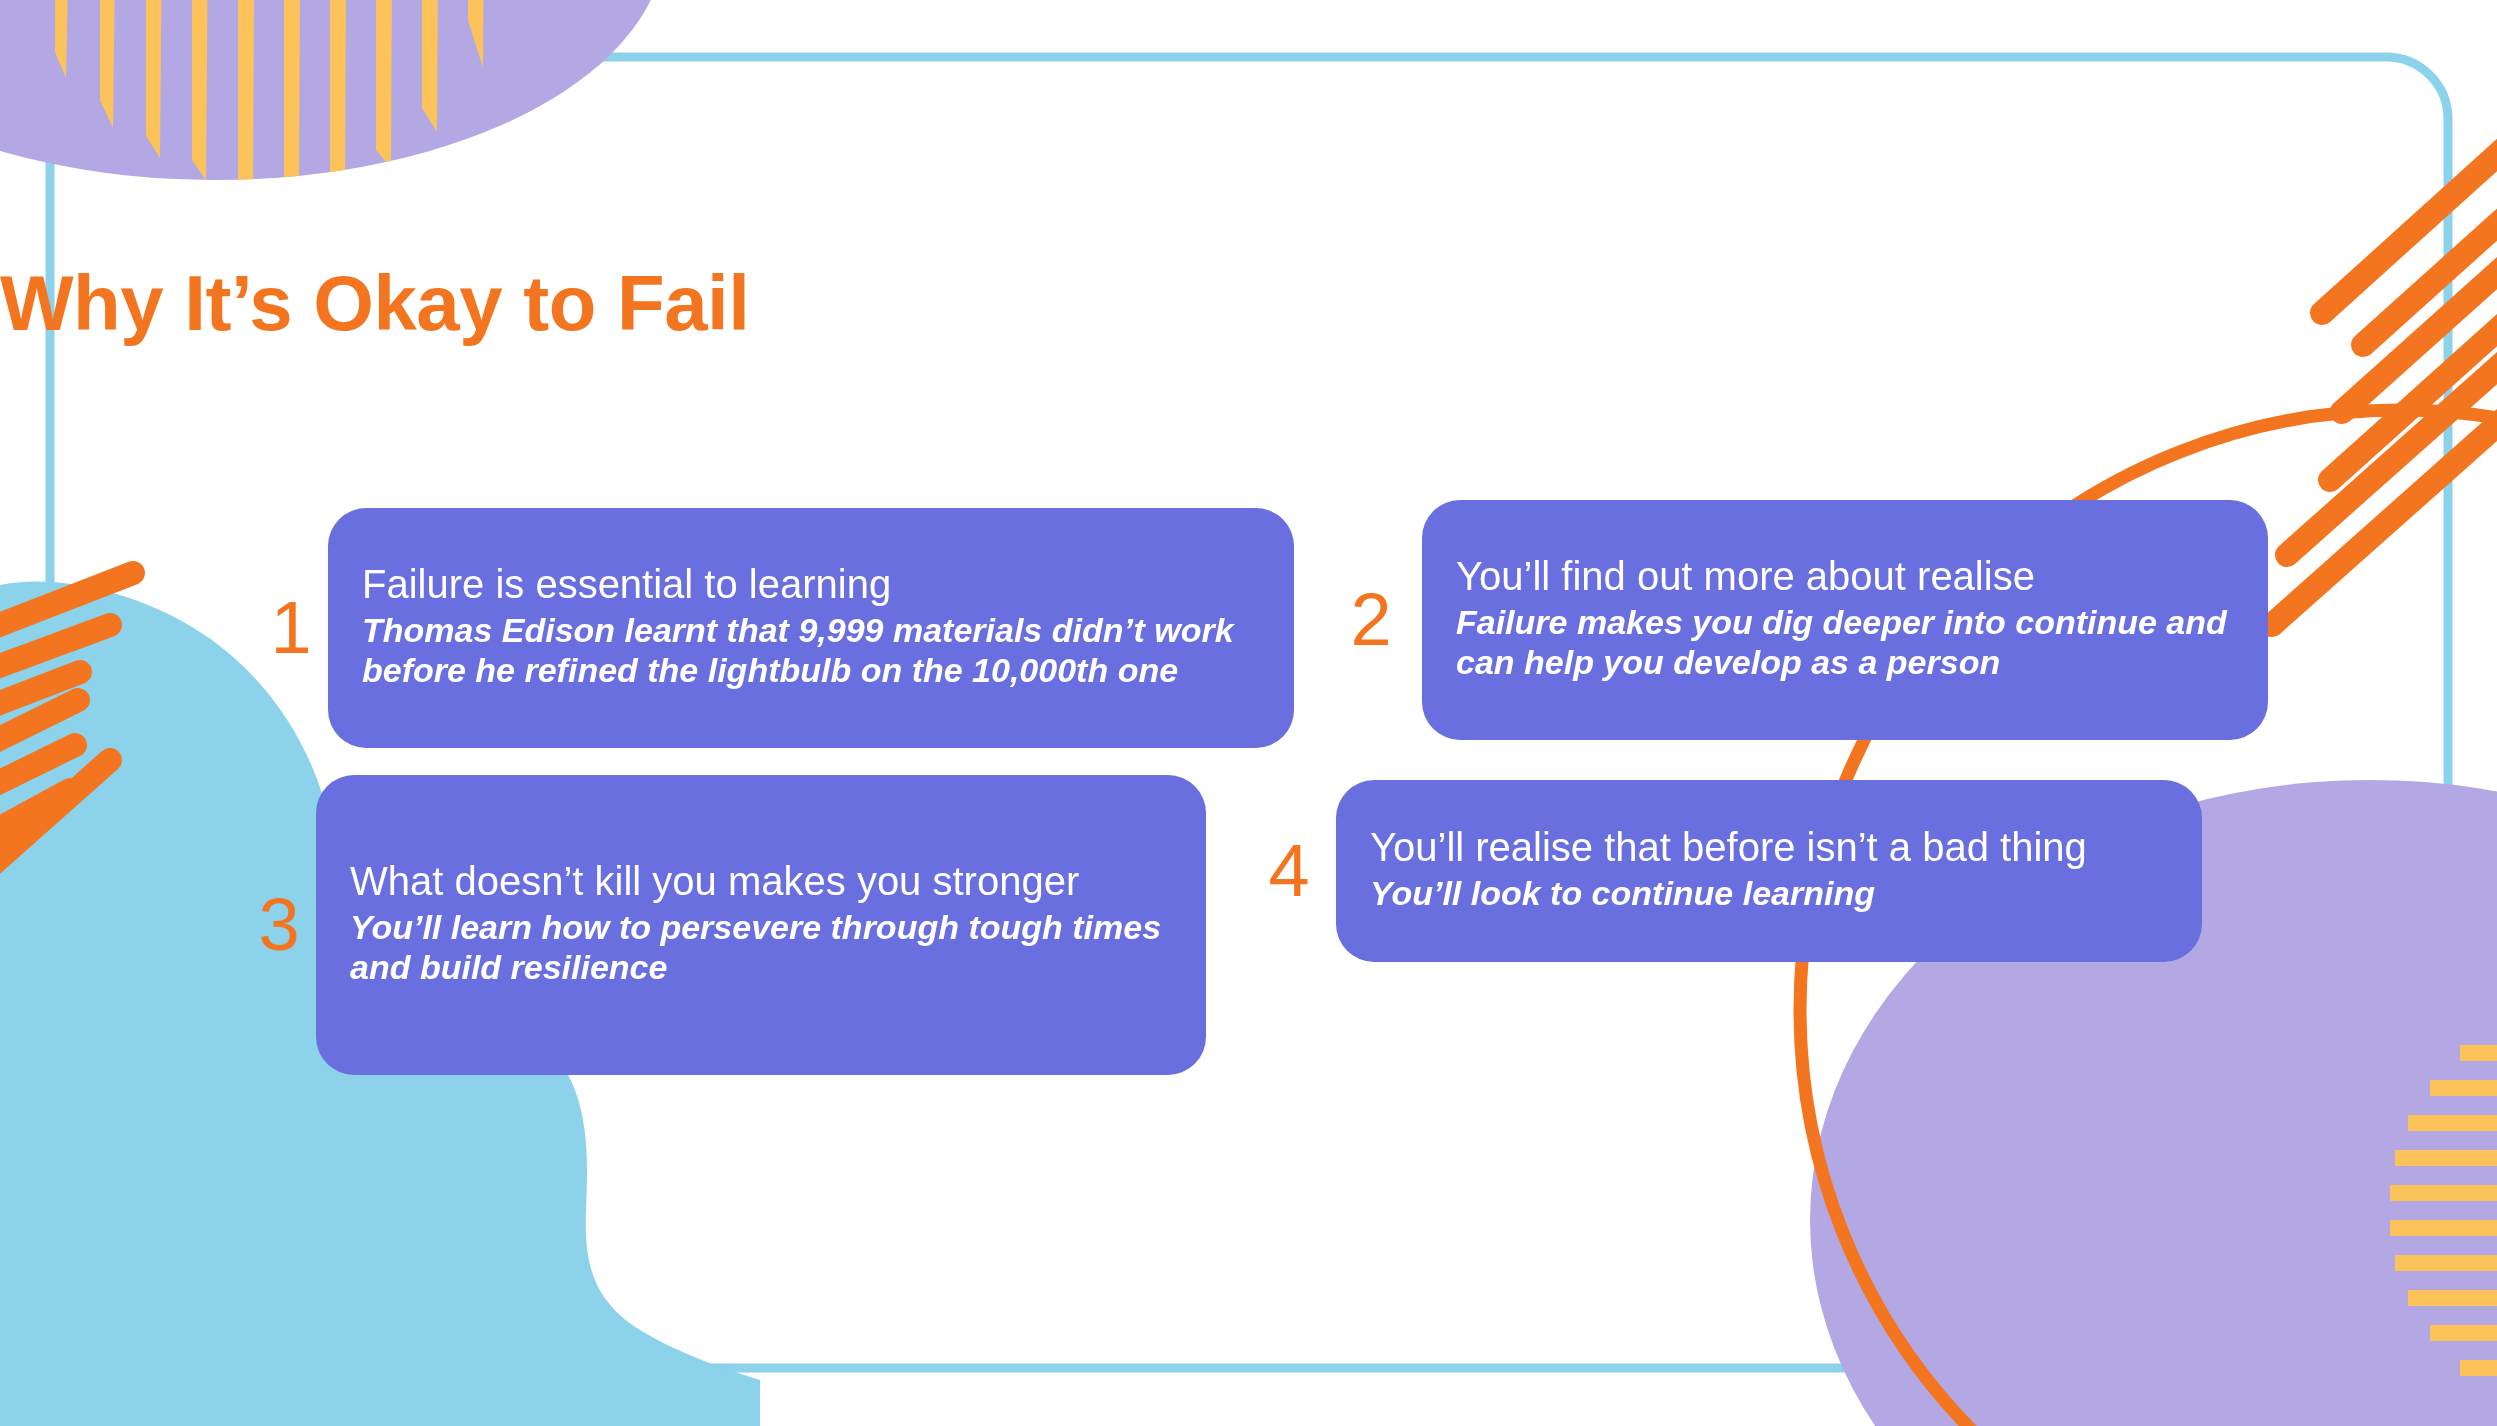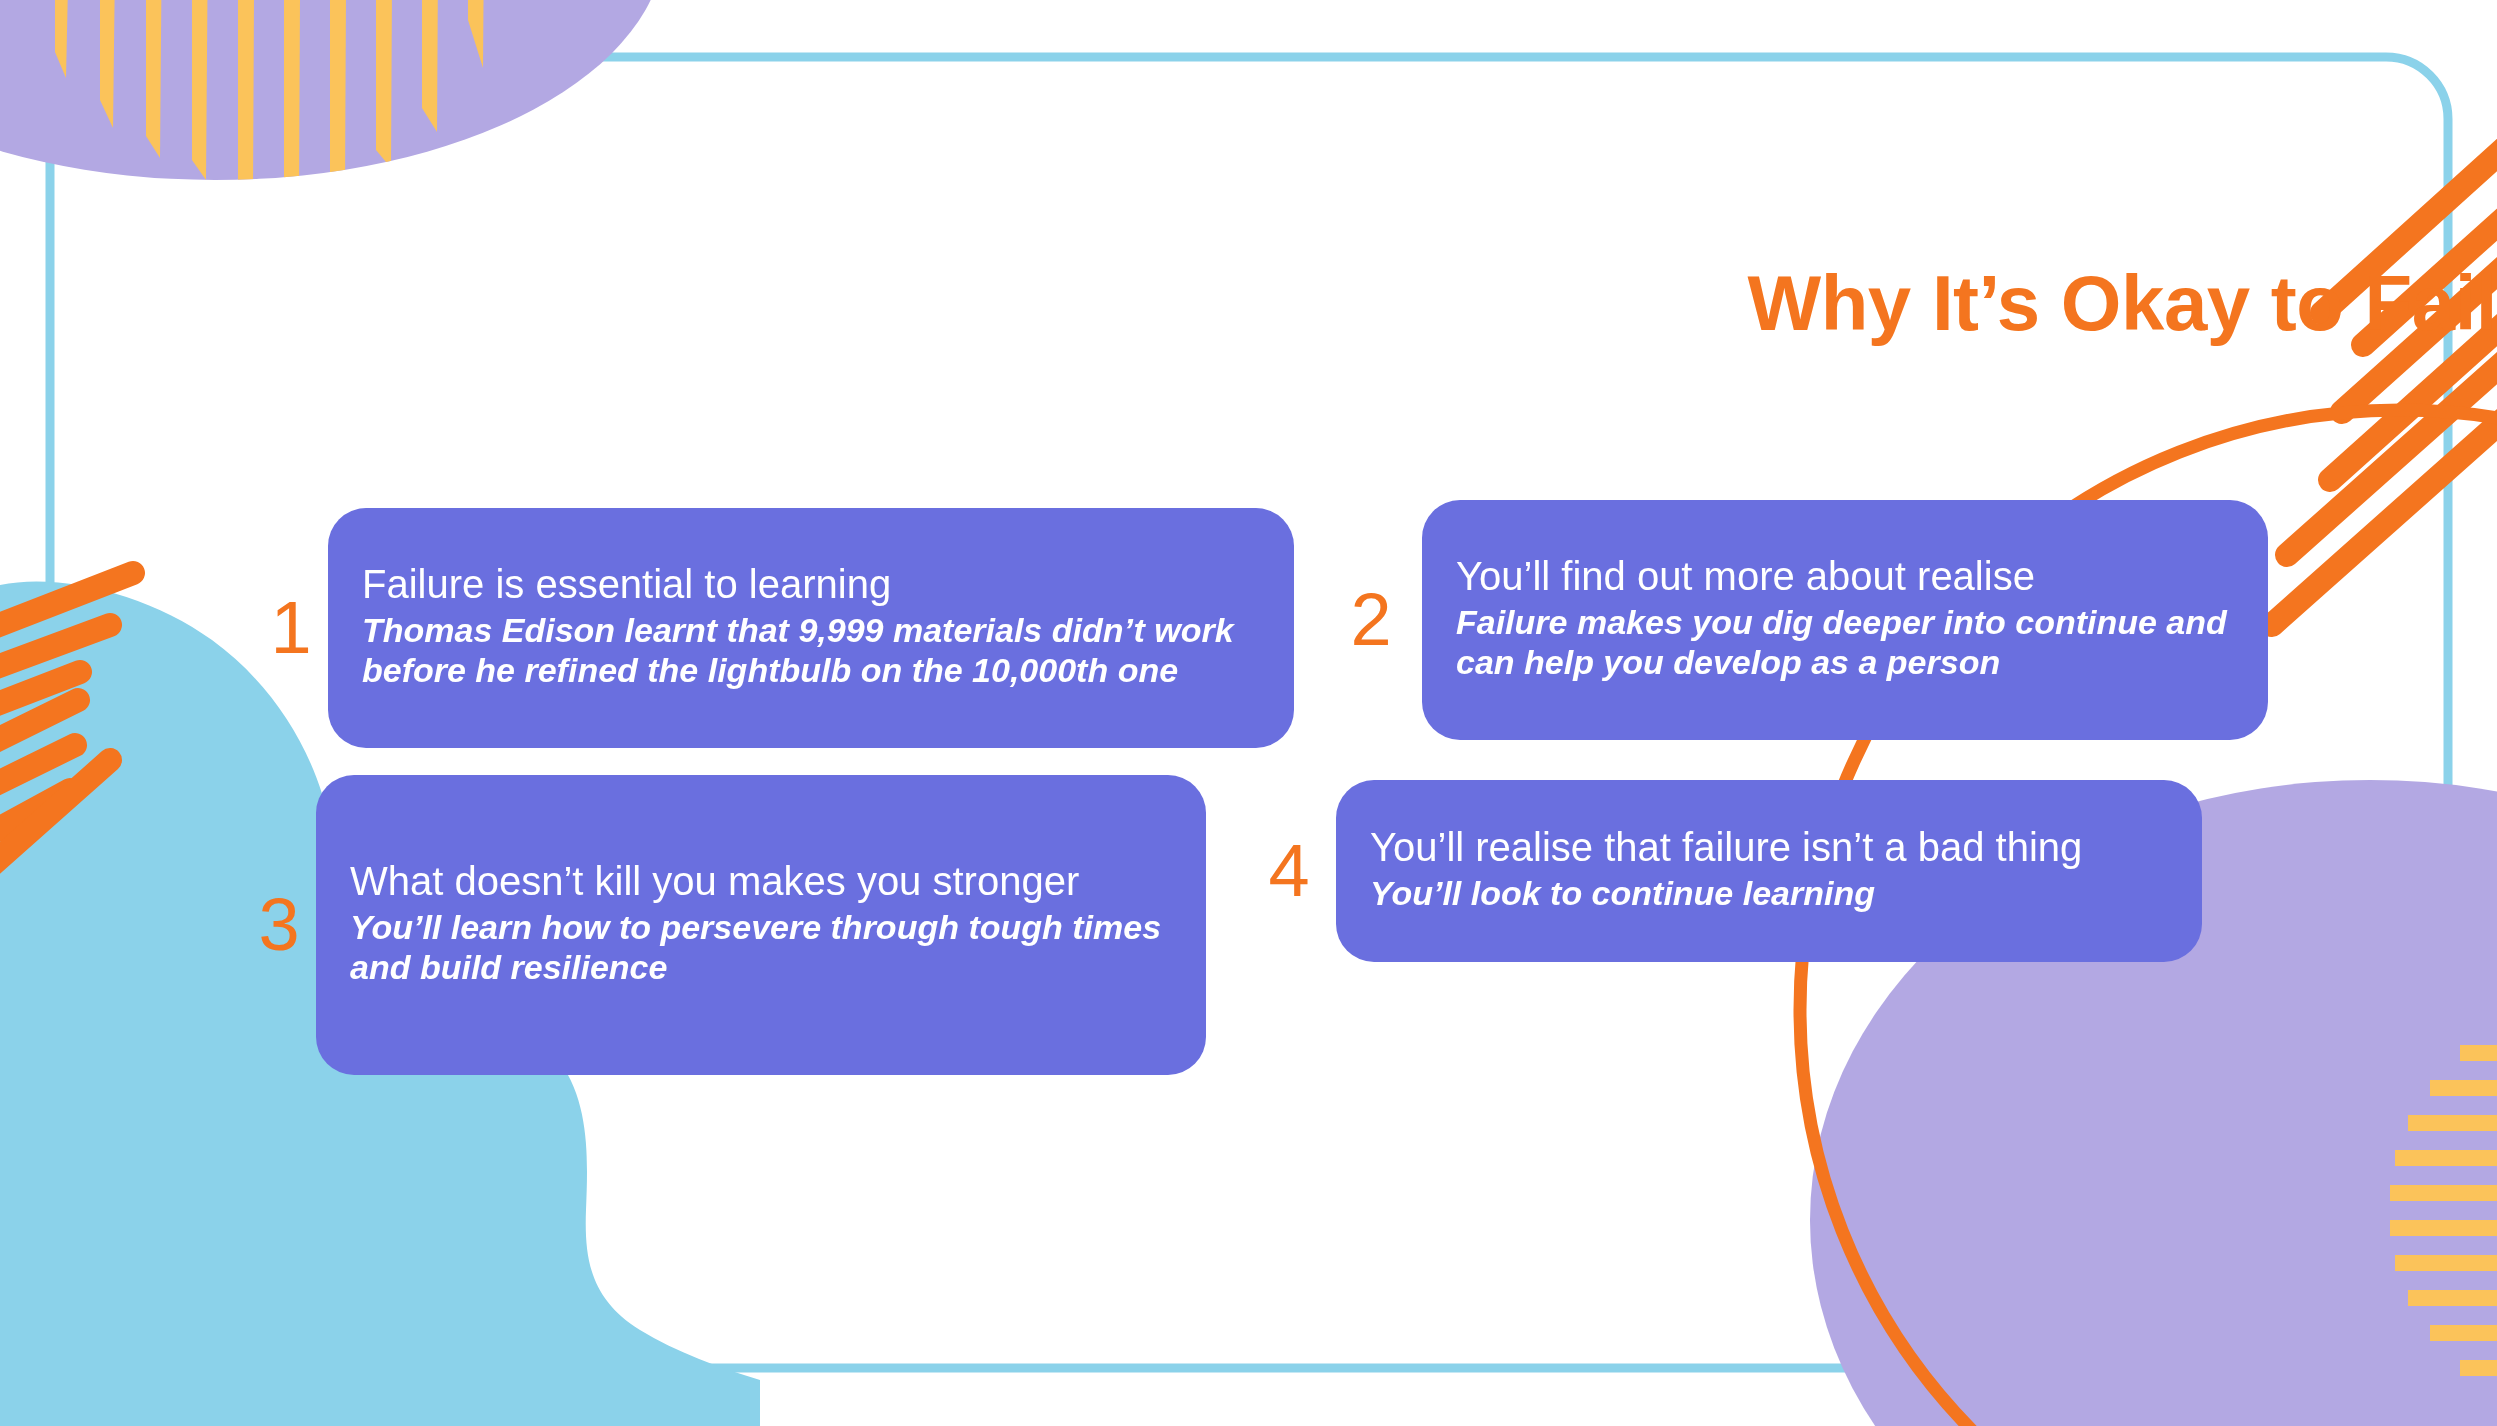--- a/index.html
+++ b/index.html
@@ -40,21 +40,21 @@
     width: 2497px;
     height: 1426px;
     z-index: 5;
   }
 
   #page-title {
     position: absolute;
     left: 0;
     top: 258px;
     width: 2497px;
-    text-align: right;
+    text-align: left;
     font-size: 78px;
     font-weight: 700;
     letter-spacing: -0.5px;
     color: #F4751F;
     font-family: "Liberation Sans", sans-serif;
   }
 
   .item {
     position: absolute;
     display: flex;
@@ -214,21 +214,21 @@
       <div class="item-number">3</div>
       <div class="card">
         <div class="card-title">What doesn’t kill you makes you stronger</div>
         <div class="card-sub">You’ll learn how to persevere through tough times and build resilience</div>
       </div>
     </div>
 
     <div class="item" id="item-4">
       <div class="item-number item-number-gap">4</div>
       <div class="card">
-        <div class="card-title">You’ll realise that failure isn’t a bad thing</div>
+        <div class="card-title">You’ll realise that before isn’t a bad thing</div>
         <div class="card-sub">You’ll look to continue learning</div>
       </div>
     </div>
 
   </div>
 
   <svg class="deco-svg deco-front" viewBox="0 0 2497 1426" xmlns="http://www.w3.org/2000/svg">
 
     <g stroke="#F4751F" stroke-width="24" stroke-linecap="round" fill="none">
       <line x1="2322" y1="313" x2="2580" y2="80"></line>

